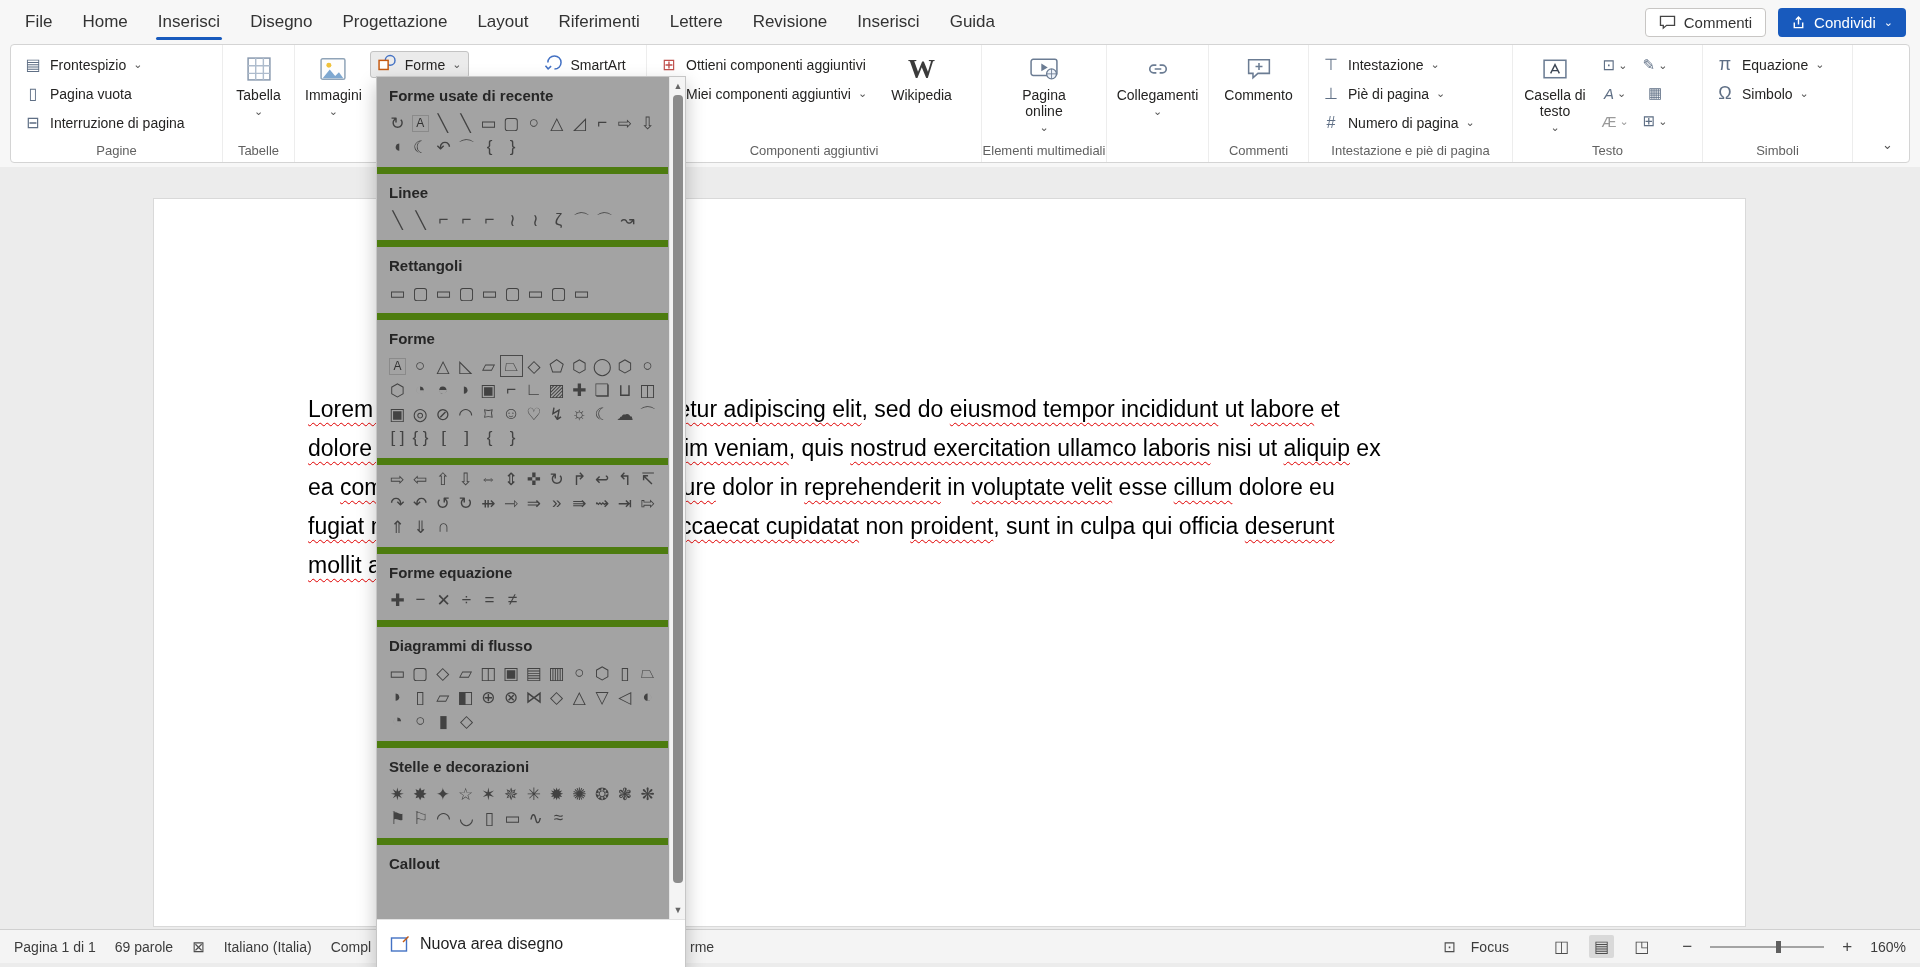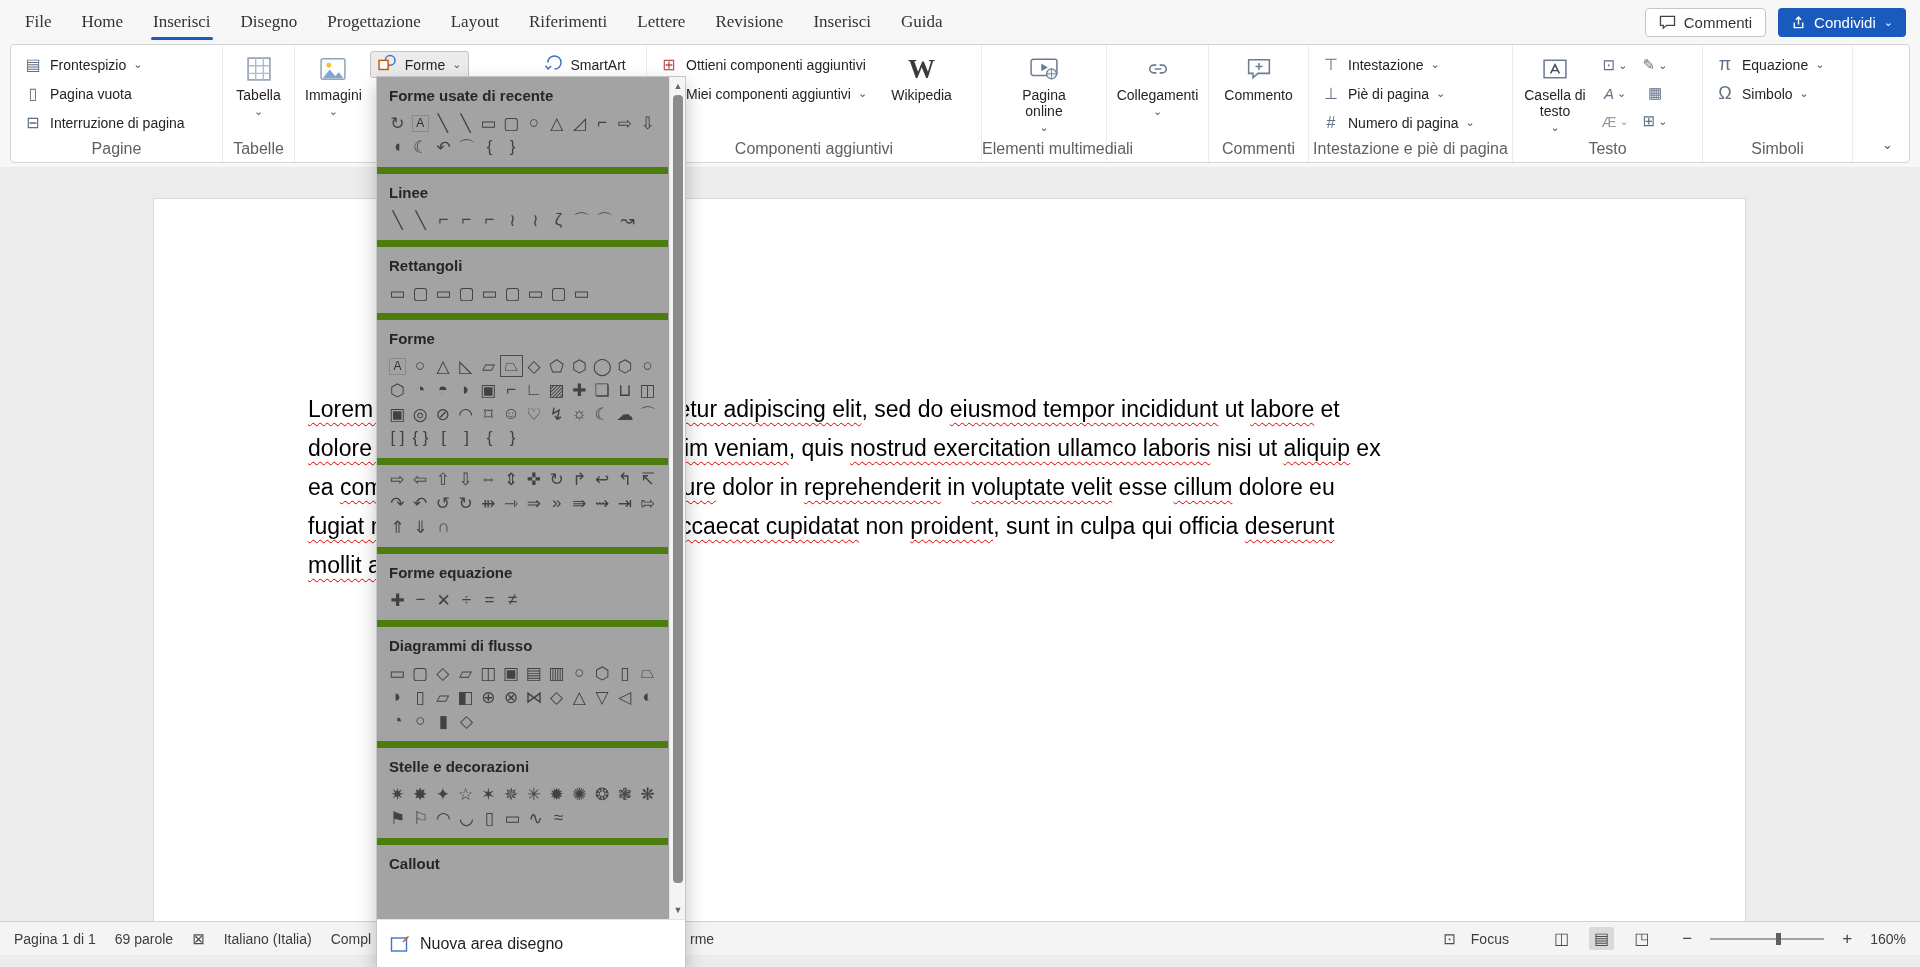--- a/index.html
+++ b/index.html
@@ -4,33 +4,33 @@
 <style>
   * { box-sizing: border-box; margin: 0; padding: 0; }
   html,body { width:1920px; height:967px; }
   body {
     font-family:"Liberation Sans", sans-serif;
     background:#ececec; color:#252423; overflow:hidden; position:relative;
     cursor:default;
   }
   
   .titlebar { height:44px; background:#f7f7f7; display:flex; align-items:stretch; padding:0 10px; }
-  .tabs { display:flex; align-items:stretch;font-family:Liberation Serif, serif; }
+  .tabs { display:flex; align-items:stretch; }
   .tab { background:none; border:none; font:inherit; font-size:17px; color:#333; padding:0 15px; position:relative; }
   .tab.active::after { content:""; position:absolute; left:13px; right:13px; bottom:4px; height:3px; border-radius:2px; background:#185abd; }
   .tb-right { margin-left:auto; display:flex; align-items:center; gap:12px; padding-right:4px; }
   .btn-comments { display:flex; align-items:center; gap:8px; background:#fff; border:1px solid #c8c6c4; border-radius:4px; height:29px; padding:0 13px; font-size:15px; color:#333; }
   .btn-share { display:flex; align-items:center; gap:8px; background:#185abd; color:#fff; border:none; border-radius:4px; height:29px; padding:0 13px; font-size:15px; }
   .btn-share .chev { color:#fff; }
 
   
   .ribbon-wrap { height:123px; background:#f7f7f7; padding:0 10px; }
   .ribbon { height:119px; background:#fff; border:1px solid #d4d4d4; border-radius:4px; display:flex; position:relative; overflow:hidden; }
   .rgroup { position:relative; border-right:1px solid #ededed; padding:6px 4px 22px; display:flex; gap:2px; }
-  .rgroup-label { position:absolute; bottom:4px; left:0; right:0; text-align:center; font-size:16px; color:#616161; white-space:nowrap; }
+  .rgroup-label { position:absolute; bottom:4px; left:0; right:0; text-align:center; font-size:13px; color:#616161; white-space:nowrap; }
   .stack { display:flex; flex-direction:column; gap:2px; }
   .ritem { display:flex; align-items:center; gap:7px; height:27px; padding:0 7px; font-size:14px; white-space:nowrap; border-radius:3px; border:1px solid transparent; }
   .ritem.pressed { background:#ebebeb; border-color:#c3c3c3; }
   .ric { width:20px; text-align:center; color:#5f6f85; font-size:16px; flex:0 0 auto; }
   .chev { font-size:11px; color:#555; line-height:1; }
   .bigbtn { display:flex; flex-direction:column; align-items:center; padding:3px 6px 0; font-size:14px; text-align:center; line-height:16px; gap:3px; border-radius:3px; }
   .bigbtn .bic { height:30px; display:flex; align-items:center; justify-content:center; }
   .bigbtn .blabel { max-width:84px; }
   .wiki-w { font-family:"Liberation Serif", serif; font-size:27px; font-weight:bold; color:#3b3b3b; }
   .tgrid { display:grid; grid-template-columns:40px 40px; grid-auto-rows:28px; align-content:start; }
@@ -39,21 +39,21 @@
   .collapse-chevron { position:absolute; right:16px; bottom:10px; color:#555; font-size:13px; }
 
   
   .docarea { position:relative; height:766px; }
   .page { position:absolute; left:153px; top:31px; width:1593px; height:729px; background:#fff; border:1px solid #d9d9d9; overflow:hidden; }
   .doc-text { padding:191px 140px 0 154px; }
   .doc-line { white-space:nowrap; font-size:23px; line-height:39px; color:#000; }
   .miss { text-decoration:underline; text-decoration-style:wavy; text-decoration-color:#e00000; text-decoration-thickness:1px; text-underline-offset:5px; }
 
   
-  .statusbar { position:absolute; left:0; right:0; bottom:12px; height:34px; background:#f4f4f4; border-top:1px solid #d0d0d0; display:flex; align-items:center; font-size:14px; color:#3c3c3c; padding:0 14px; }
+  .statusbar { position:absolute; left:0; right:0; bottom:4px; height:34px; background:#f4f4f4; border-top:1px solid #d0d0d0; display:flex; align-items:center; font-size:14px; color:#3c3c3c; padding:0 14px; }
   .sb-left { display:flex; align-items:center; gap:19px; }
   .sb-frag-right { position:absolute; left:690px; }
   .sb-right { margin-left:auto; display:flex; align-items:center; gap:15px; }
   .sb-ic { font-size:15px; color:#4d4d4d; }
   .viewbtn { font-size:16px; color:#4d4d4d; padding:2px 5px; border-radius:2px; }
   .viewbtn.active { background:#d9d9d9; }
   .zoomtrack { width:114px; height:2px; background:#a3a3a3; position:relative; }
   .zoomthumb { position:absolute; left:58%; top:-5px; width:5px; height:12px; background:#5f5f5f; }
   .zoombtn { font-size:17px; color:#444; padding:0 3px; }
 

